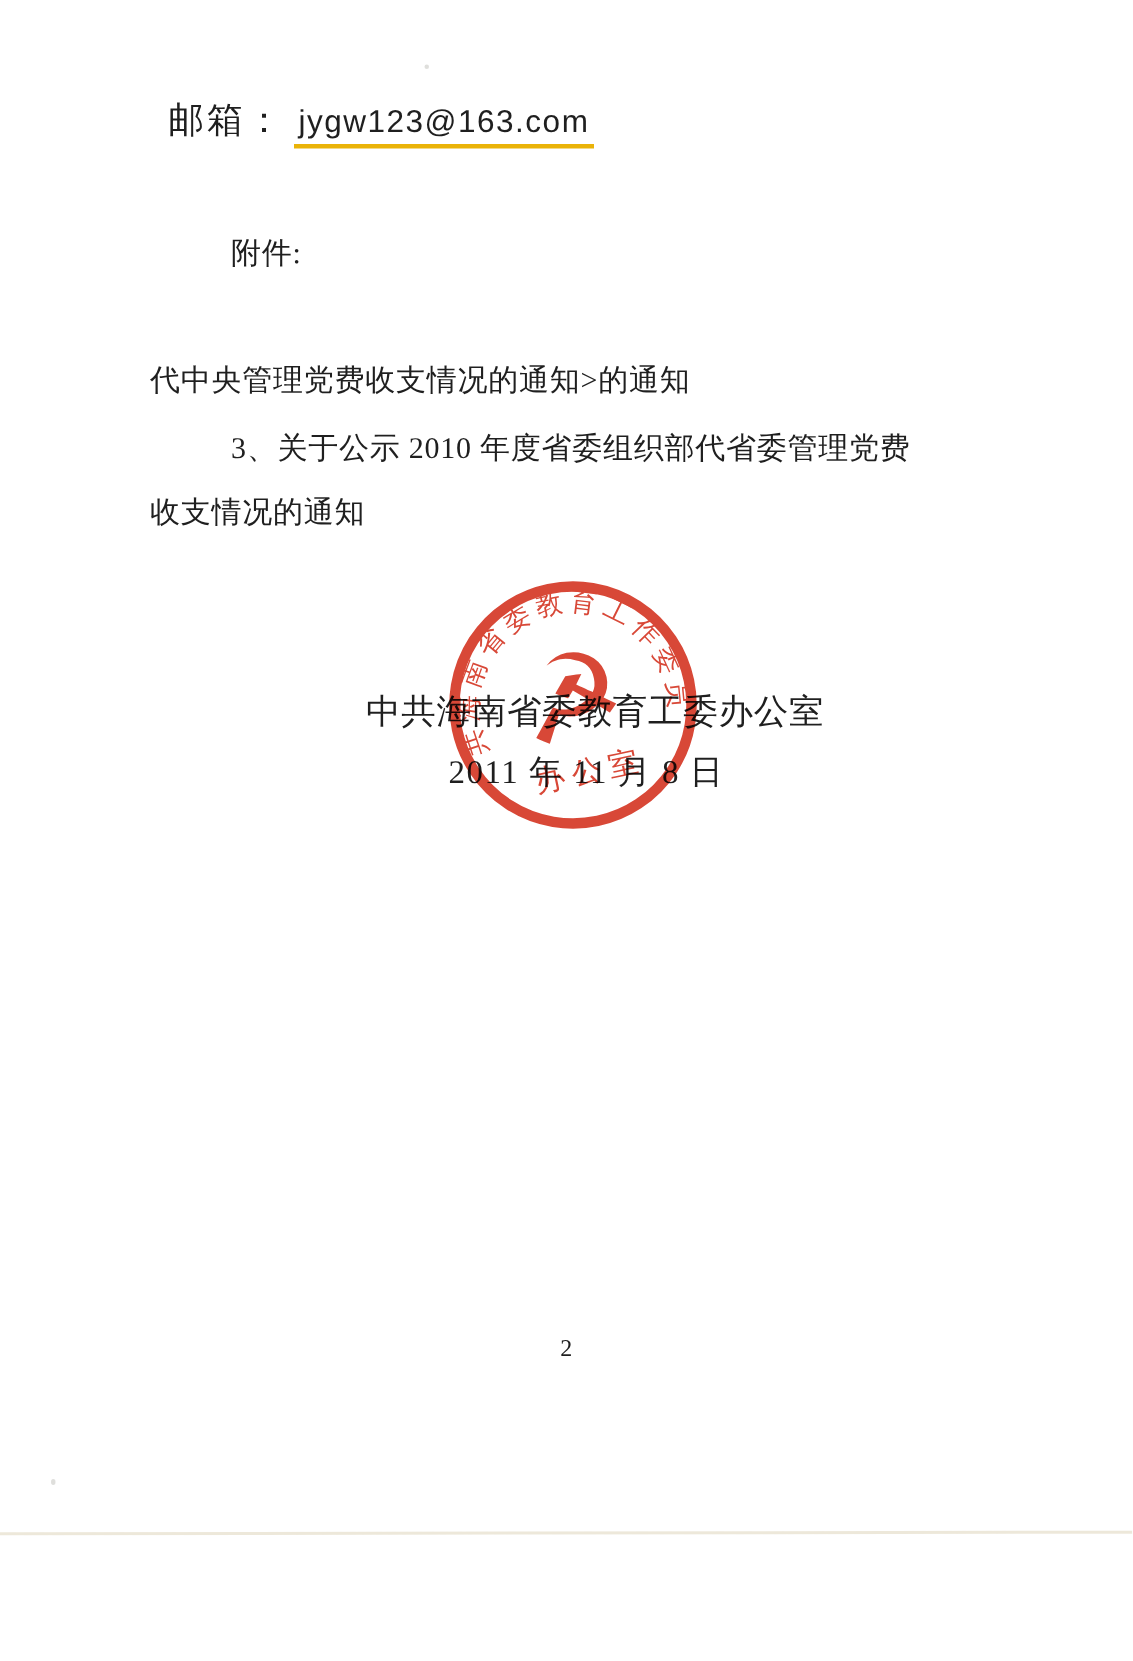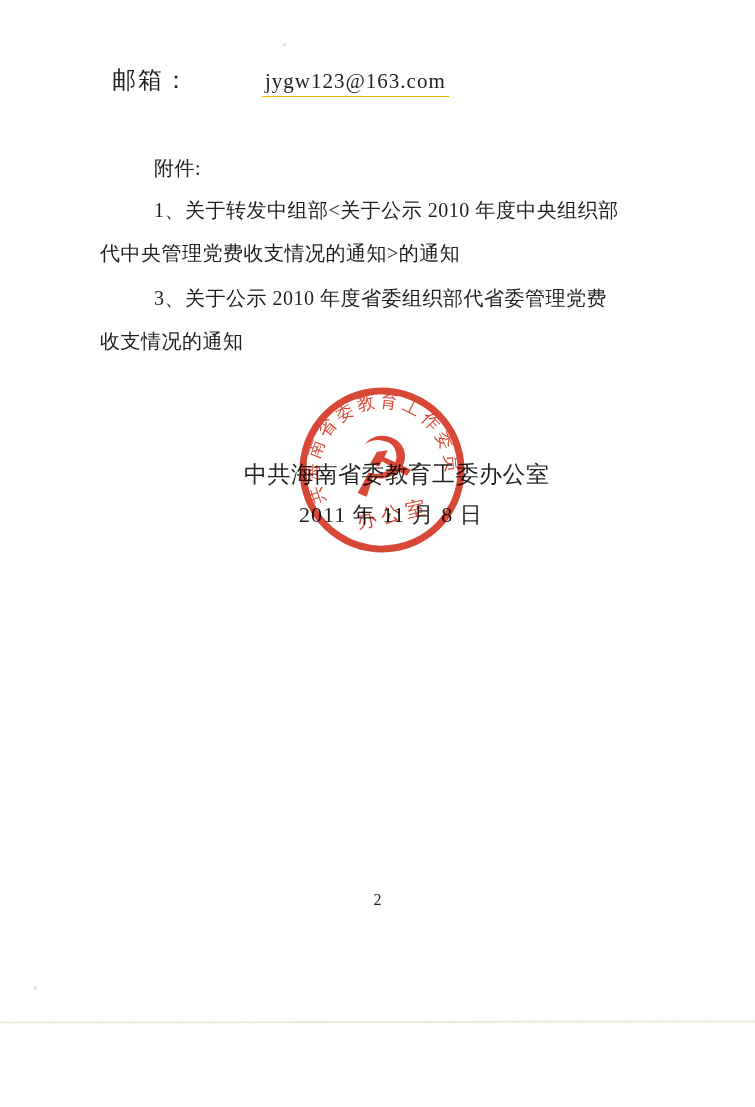--- a/index.html
+++ b/index.html
@@ -4,27 +4,27 @@
 <style>
   html,body{margin:0;padding:0;background:#fff;}
   .page{
     position:relative;
     width:755px;height:1107px;
     background:#ffffff;
     overflow:hidden;
     font-family:"Liberation Serif","DejaVu Serif",serif;
     color:#1f1f1f;
   }
-  .line{position:absolute;white-space:nowrap;gap:48px;}
+  .line{position:absolute;white-space:nowrap;}
   .email-line{left:112px;top:64px;display:flex;align-items:baseline;font-size:24px;}
   .email-label{letter-spacing:2px;}
   .email-address{
-    font-family:Liberation Serif, serif;
+    font-family:Liberation Sans, sans-serif;
     font-size:21px;letter-spacing:1px;
-    border-bottom:1px solid #eab308;padding:0 3px 2px 3px;margin-left:24px;
+    border-bottom:3px solid #eab308;padding:0 3px 2px 3px;margin-left:6px;
   }
   .body-text{font-size:20px;letter-spacing:0.5px;}
   .attach-label{left:154px;top:155px;}
   .i1l1{left:154px;top:197px;}
   .i1l2{left:100px;top:240px;}
   .i2l1{left:154px;top:285px;}
   .i2l2{left:100px;top:328px;font-family:Liberation Serif, serif;}
   .signature{left:244px;top:459px;font-size:23px;letter-spacing:0.5px;}
   .date-line{left:299px;top:500px;font-size:22px;letter-spacing:1px;}
   .page-number{left:0;right:0;top:891px;text-align:center;font-size:16px;white-space:normal;}
@@ -49,21 +49,20 @@
 
 <div class="page">
 
   <div class="line email-line">
     <span class="email-label">邮箱：</span>
     <span class="email-address">jygw123@163.com</span>
   </div>
 
   <div class="line body-text attach-label">附件:</div>
 
-  <div class="line body-text i1l1">1、关于转发中组部&lt;关于公示 2010 年度中央组织部</div>
   <div class="line body-text i1l2">代中央管理党费收支情况的通知&gt;的通知</div>
   <div class="line body-text i2l1">3、关于公示 2010 年度省委组织部代省委管理党费</div>
   <div class="line body-text i2l2">收支情况的通知</div>
 
   <div class="line signature">中共海南省委教育工委办公室</div>
   <div class="line date-line">2011 年 11 月 8 日</div>
 
   <svg class="stamp" viewBox="-93 -93 186 186" xmlns="http://www.w3.org/2000/svg">
     <circle cx="0" cy="0" r="79" fill="none" stroke-width="7" stroke="#d53826"></circle>
     <path id="sealArc" d="M -59 26 A 64 64 0 1 1 59 26" fill="none"></path>

